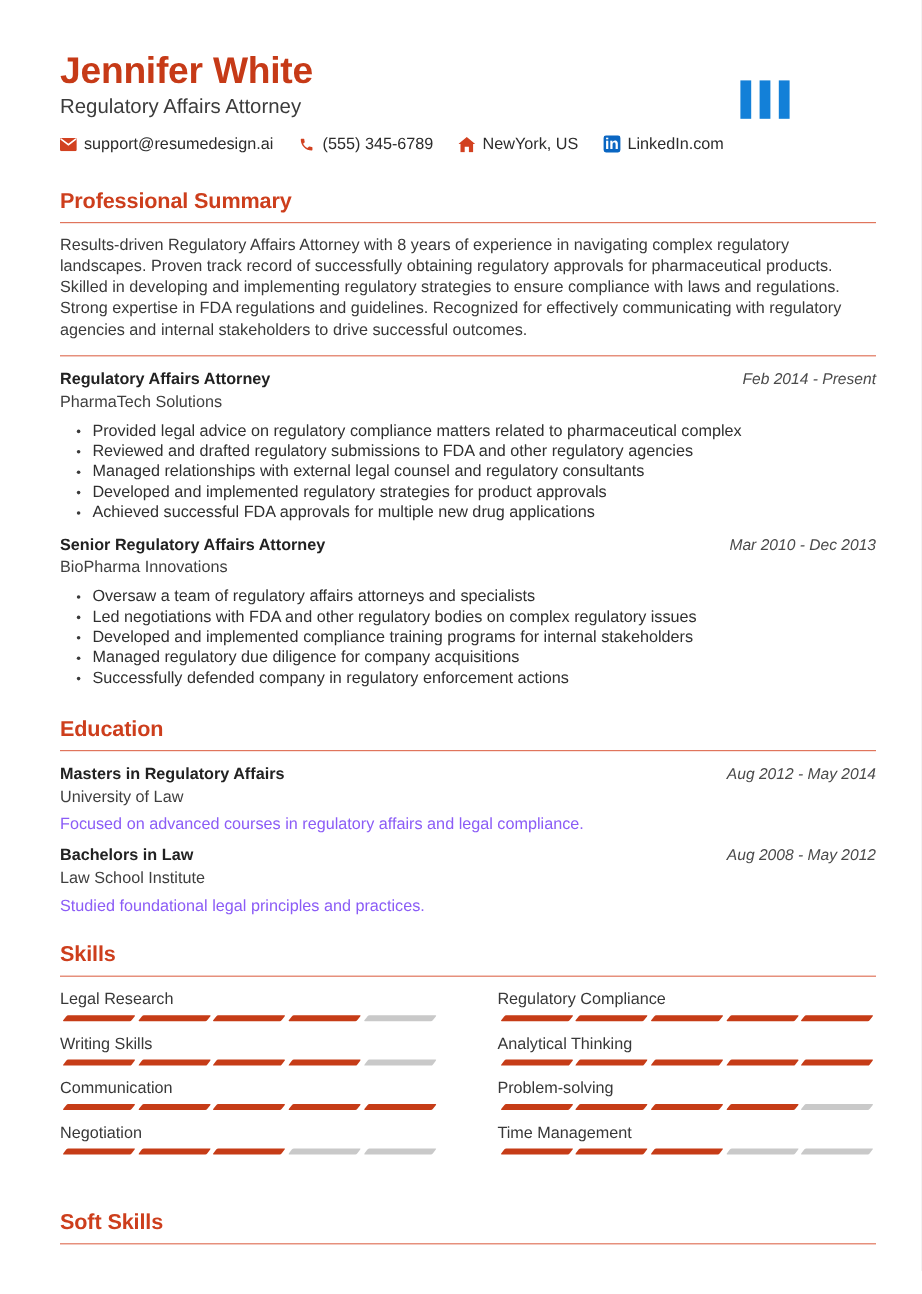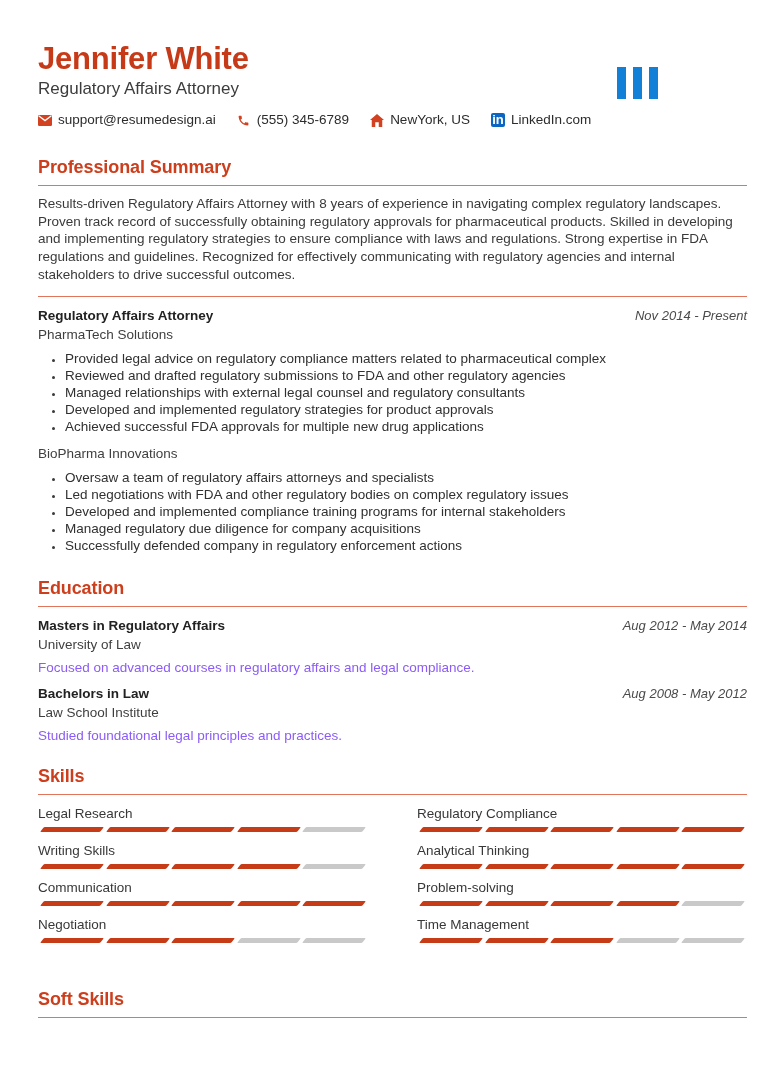--- a/index.html
+++ b/index.html
@@ -2,21 +2,21 @@
 <html><head>
 <meta charset="utf-8">
 <style>
   * { margin:0; padding:0; box-sizing:border-box; }
   html,body { background:#e8e8e8; }
   body { font-family:"Liberation Sans","DejaVu Sans",sans-serif; }
   .page {
     position:relative; width:768px; height:1078px; margin:0 auto;
     background:#ffffff; overflow:hidden;
   }
-  .inner { padding:42px 21px 0 38px; }
+  .inner { padding:42px 38px 0 38px;margin-left:12px; }
 
   
   .name { font-size:31px; line-height:33px; font-weight:700; color:#c63a17; letter-spacing:-0.2px; }
   .subtitle { margin-top:4px; font-size:17px; line-height:20px; color:#3c3c3c; }
   .logo { position:absolute; left:617px; top:67px; display:flex; gap:7px; }
   .logo i { display:block; width:9px; height:32px; background:#1380d8; }
   .contact { margin-top:12px; display:flex; align-items:center; gap:21px; font-size:13.5px; line-height:18px; color:#2c2c2c; }
   .contact .item { display:flex; align-items:center; gap:6px; }
   .cicon { display:inline-flex; width:14px; height:14px; align-items:center; justify-content:center; }
   .cicon svg { display:block; }
@@ -115,33 +115,37 @@
       <div class="rule"></div>
       <p class="summary-text">Results-driven Regulatory Affairs Attorney with 8 years of experience in navigating complex regulatory landscapes. Proven track record of successfully obtaining regulatory approvals for pharmaceutical products. Skilled in developing and implementing regulatory strategies to ensure compliance with laws and regulations. Strong expertise in FDA regulations and guidelines. Recognized for effectively communicating with regulatory agencies and internal stakeholders to drive successful outcomes.</p>
     </div>
 
     <div class="section sec-experience">
       <div class="rule"></div>
 
       <div class="job">
         <div class="row-split">
           <span class="job-title">Regulatory Affairs Attorney</span>
-          <span class="job-dates">Nov 2014 - Present</span>
+          <span class="job-dates">Feb 2014 - Present</span>
         </div>
         <div class="job-company">PharmaTech Solutions</div>
         <ul class="bullets">
           <li>Provided legal advice on regulatory compliance matters related to pharmaceutical complex</li>
           <li>Reviewed and drafted regulatory submissions to FDA and other regulatory agencies</li>
           <li>Managed relationships with external legal counsel and regulatory consultants</li>
           <li>Developed and implemented regulatory strategies for product approvals</li>
           <li>Achieved successful FDA approvals for multiple new drug applications</li>
         </ul>
       </div>
 
       <div class="job">
+        <div class="row-split">
+          <span class="job-title">Senior Regulatory Affairs Attorney</span>
+          <span class="job-dates">Mar 2010 - Dec 2013</span>
+        </div>
         <div class="job-company">BioPharma Innovations</div>
         <ul class="bullets">
           <li>Oversaw a team of regulatory affairs attorneys and specialists</li>
           <li>Led negotiations with FDA and other regulatory bodies on complex regulatory issues</li>
           <li>Developed and implemented compliance training programs for internal stakeholders</li>
           <li>Managed regulatory due diligence for company acquisitions</li>
           <li>Successfully defended company in regulatory enforcement actions</li>
         </ul>
       </div>
     </div>

